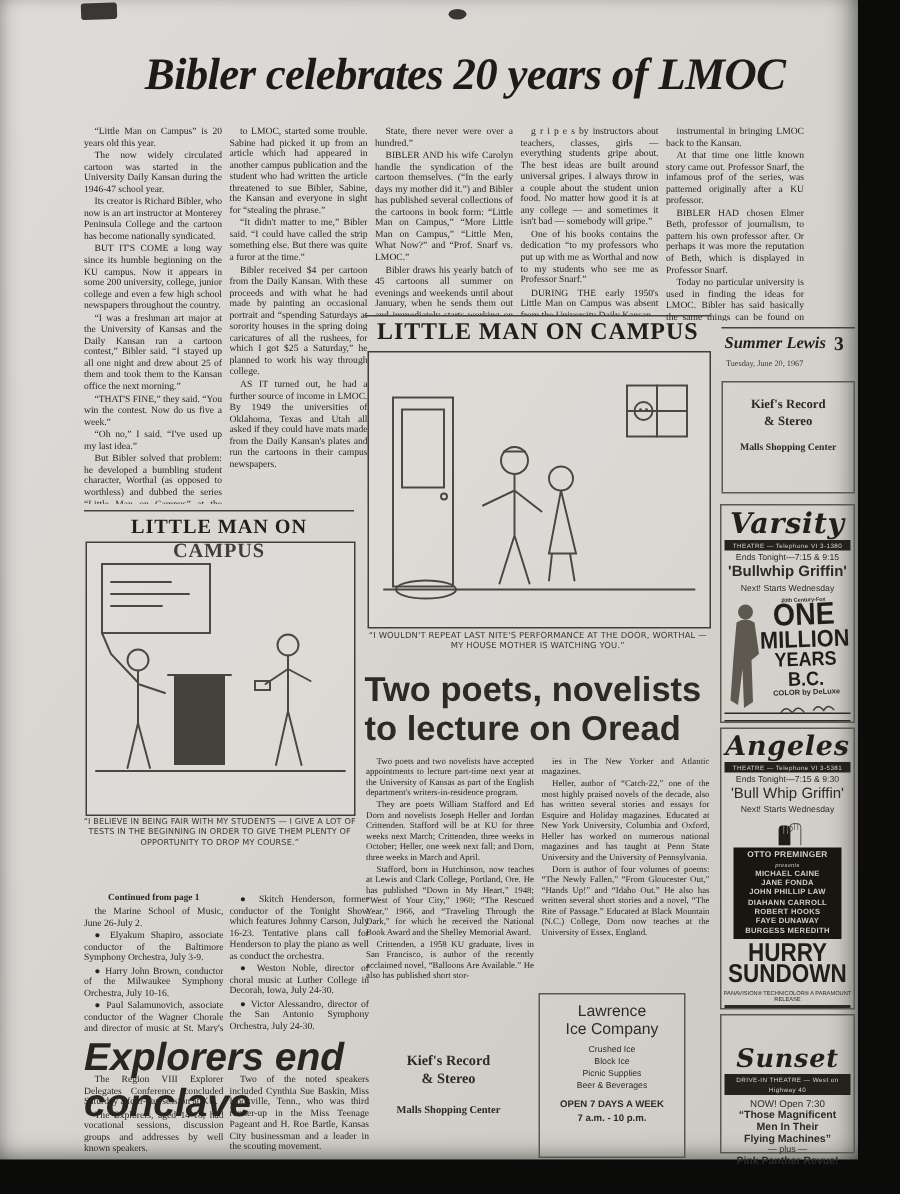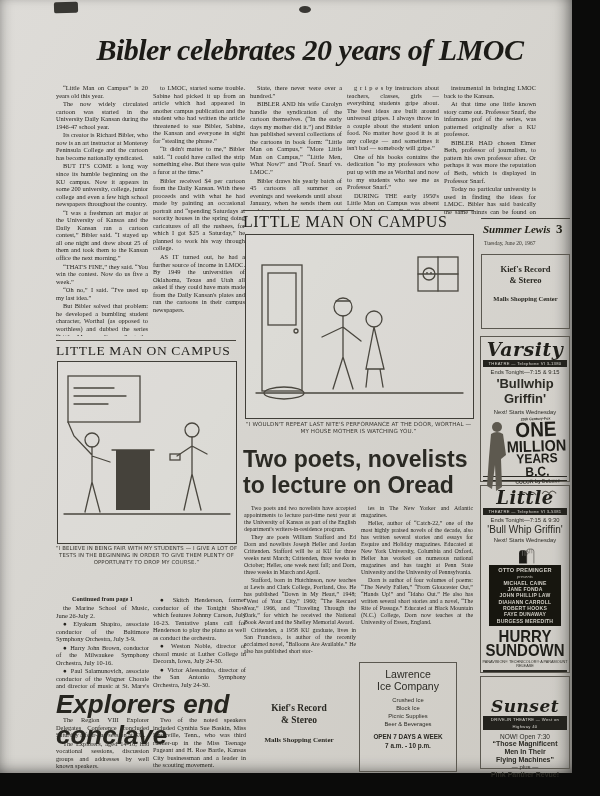--- a/index.html
+++ b/index.html
@@ -10,22 +10,22 @@
          background:linear-gradient(125deg,#dedcd8 0%,#d7d5d0 45%,#ccc9c2 100%);
          box-shadow:inset -12px 0 16px -9px rgba(0,0,0,.55),
                     inset 9px 0 14px -9px rgba(0,0,0,.35),
                     inset 0 -12px 14px -9px rgba(0,0,0,.35);}
   h1,h2,h3,p{margin:0}
   .main-head{font-family:"Liberation Serif",serif;font-style:italic;font-weight:bold;
              font-size:30px;letter-spacing:-.5px;color:#1c1b17;text-align:center}
   .col{font-size:6.4px;line-height:7.55px;text-align:justify;color:#26241f;overflow:hidden}
   .col p{margin:0 0 1px;text-indent:7px}
   .sm{font-size:5.9px;line-height:7.0px}
-  .lmoc-head{font-family:"Liberation Serif",serif;font-weight:normal;color:#201f1b;
-             letter-spacing:.6px}
+  .lmoc-head{font-family:"Liberation Serif",serif;font-weight:bold;color:#201f1b;
+             text-align:center;letter-spacing:.6px}
   .panel{border:1.6px solid #403e38;background:rgba(255,255,255,.14)}
   .caption{font-family:"DejaVu Sans",sans-serif;font-size:5.6px;line-height:6.8px;
            color:#3a3832;text-align:center;letter-spacing:.1px}
   .rule{background:#45433c;height:1px}
   .sans-head{font-family:"Liberation Sans",sans-serif;font-weight:bold;color:#2b2a24}
   .ital-head{font-family:"Liberation Sans",sans-serif;font-weight:bold;font-style:italic;color:#26251f}
   .adbox{border:1px solid #5b5850;box-sizing:border-box;background:rgba(255,255,255,.05)}
   .flexad{display:flex;flex-direction:column;align-items:center}
   .script-logo{font-family:"DejaVu Serif",serif;font-style:italic;font-weight:bold;
                color:#201f1a;letter-spacing:.5px}
@@ -188,21 +188,21 @@
   <div class="abs adbox flexad" style="left:481px;top:254px;width:89px;height:75px;padding-top:9px">
     <p style="font-weight:bold;font-size:8.5px;line-height:11px;color:#2a2923">Kief's Record</p>
     <p style="font-weight:bold;font-size:8.5px;line-height:11px;color:#2a2923">&amp; Stereo</p>
     <p style="font-weight:bold;font-size:6.5px;margin-top:9px;color:#2a2923">Malls Shopping Center</p>
   </div>
 
   <div class="abs adbox flexad" style="left:480px;top:336px;width:90px;height:146px;padding-top:2px">
     <p class="script-logo" style="font-size:19px;line-height:21px">Varsity</p>
     <div class="banner">THEATRE — Telephone VI 3-1380</div>
     <p class="tinyc" style="font-size:5.8px;margin-top:2px">Ends Tonight—7:15 &amp; 9:15</p>
-    <p class="tinyc" style="font-size:13px;font-weight:bold;margin-top:1px">'Bullwhip Griffin'</p>
+    <p class="tinyc" style="font-size:10px;font-weight:bold;margin-top:1px">'Bullwhip Griffin'</p>
     <p class="tinyc" style="font-size:5.8px;margin-top:3px">Next! Starts Wednesday</p>
     <div style="position:relative;width:100%;height:80px;margin-top:2px">
       <svg class="abs" style="left:2px;top:2px" width="26" height="76" viewBox="0 0 26 76">
         <circle cx="14" cy="8" r="5" fill="#5d594f"></circle>
         <path d="M8 15 Q14 11 20 15 L23 36 L18 40 L19 68 L13 72 L12 46 L9 70 L4 67 L6 38 Z" fill="#5d594f"></path>
       </svg>
       <div class="abs" style="left:24px;top:0;width:64px;text-align:center;transform:rotate(-2deg)">
         <p class="tinyc" style="font-size:3.6px;font-weight:bold">20th Century-Fox</p>
         <p class="tinyc" style="font-size:19px;line-height:18px;font-weight:bold;color:#1f1e19;transform:scaleY(1.1)">ONE</p>
         <p class="tinyc" style="font-size:14.5px;line-height:14px;font-weight:bold;color:#1f1e19;transform:scaleY(1.1)">MILLION</p>
@@ -210,21 +210,21 @@
         <p class="tinyc" style="font-size:5px;font-weight:bold;margin-top:1px">COLOR by DeLuxe</p>
         <svg width="44" height="10" viewBox="0 0 44 10">
           <path d="M4 7 q4 -6 8 0 q4 -6 8 0 M26 6 q3 -5 7 0 q3 -5 7 0" stroke="#45423b" fill="none" stroke-width="1"></path>
         </svg>
       </div>
     </div>
     <div style="width:96%;height:4px;border-top:1.5px solid #2b2a24;border-bottom:1.5px solid #2b2a24"></div>
   </div>
 
   <div class="abs adbox flexad" style="left:480px;top:485px;width:90px;height:188px;padding-top:2px">
-    <p class="script-logo" style="font-size:18px;line-height:20px">Little</p>
+    <p class="script-logo" style="font-size:18px;line-height:20px">Angeles</p>
     <div class="banner">THEATRE — Telephone VI 3-5381</div>
     <p class="tinyc" style="font-size:5.8px;margin-top:2px">Ends Tonight—7:15 &amp; 9:30</p>
     <p class="tinyc" style="font-size:10px;font-weight:normal;margin-top:1px">'Bull Whip Griffin'</p>
     <p class="tinyc" style="font-size:5.8px;margin-top:2px">Next! Starts Wednesday</p>
     <svg width="64" height="40" viewBox="0 0 64 48" style="margin-top:1px">
       <path d="M18 46 V22 q0 -7 6 -7 h6 q6 0 6 7 v24 z" fill="#1d1c18"></path>
       <path d="M26 16 v12 M32 16 v12" stroke="#d6d4cf" stroke-width="0.8"></path>
       <path d="M36 46 V18 q0 -6 5 -6 h7 q5 0 5 6 v28" fill="none" stroke="#2a2823" stroke-width="1.2"></path>
       <path d="M43 12 v10 M48 12 v10" stroke="#2a2823" stroke-width="0.8"></path>
       <circle cx="36" cy="20" r="4" fill="none" stroke="#2a2823" stroke-width="1"></circle>

